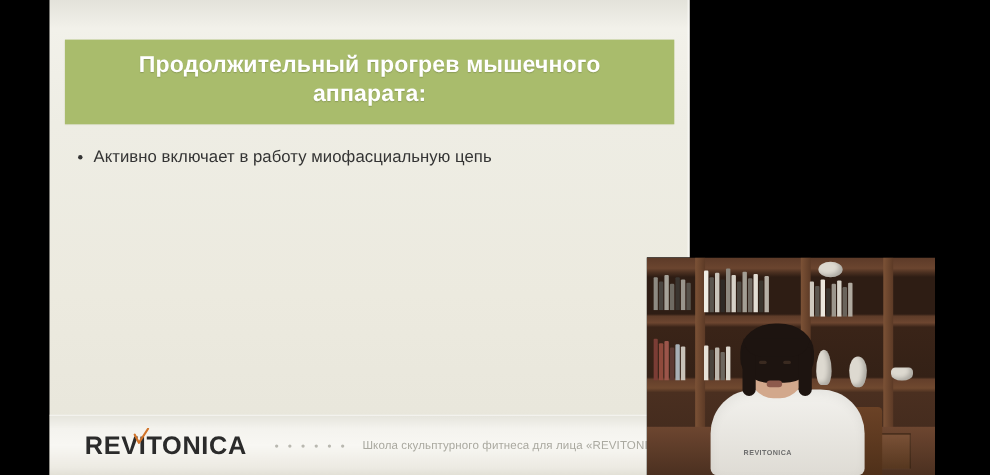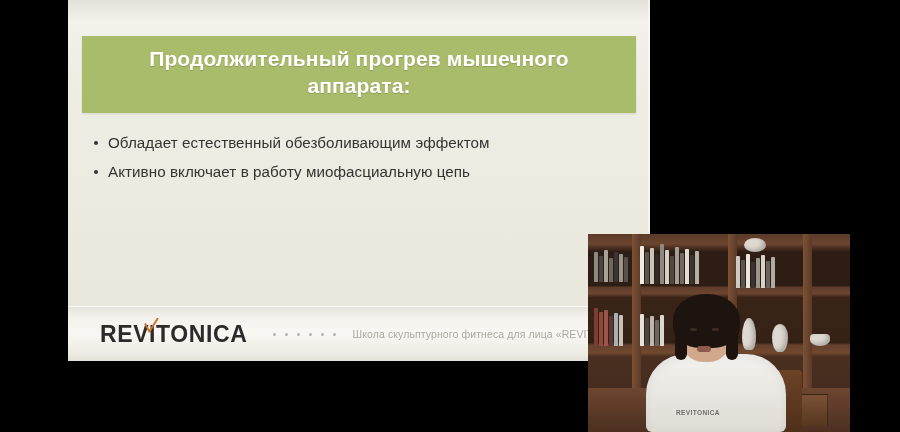--- a/index.html
+++ b/index.html
@@ -5,21 +5,21 @@
   html,body{margin:0;padding:0;}
   body{
     width:900px;height:432px;overflow:hidden;
     background:#000;
     font-family:"Liberation Sans", sans-serif;
   }
   .stage{position:relative;width:900px;height:432px;background:#000;overflow:hidden;}
 
   
   .slide{
-    position:absolute;left:68px;top:0;width:582px;height:361px;
+    position:absolute;left:45px;top:0;width:582px;height:432px;
     background:linear-gradient(180deg,#e3e2da 0%,#f2f1ea 6%,#eeede4 26%,#eceadf 62%,#e9e7dc 86%,#e4e2d7 100%);
     overflow:hidden;
   }
   .slide:after{
     content:"";position:absolute;right:0;top:0;width:2px;height:100%;
     background:rgba(255,255,255,.55);
   }
 
   .title-box{
     position:absolute;left:14px;top:36px;width:554px;
@@ -185,21 +185,20 @@
 
 <div class="stage">
 
   <div class="slide">
 
     <div class="title-box">
       <div class="ttl">Продолжительный  прогрев мышечного аппарата:</div>
     </div>
 
     <div class="bullets">
-      <div class="bul">Обладает естественный обезболивающим эффектом</div>
       <div class="bul">Активно включает в работу миофасциальную цепь</div>
     </div>
 
     <div class="footer">
       <div class="footer-inner">
         <div class="logo">
           <span>RE</span><span class="v">V</span><span>ITONICA</span>
           <svg class="tick" viewBox="0 0 16 16" aria-hidden="true">
             <path d="M1.5 6.5 L5.6 14.5 L14.5 0.8" fill="none" stroke="#d2742a" stroke-width="2.1" stroke-linecap="round" stroke-linejoin="round"></path>
           </svg>

